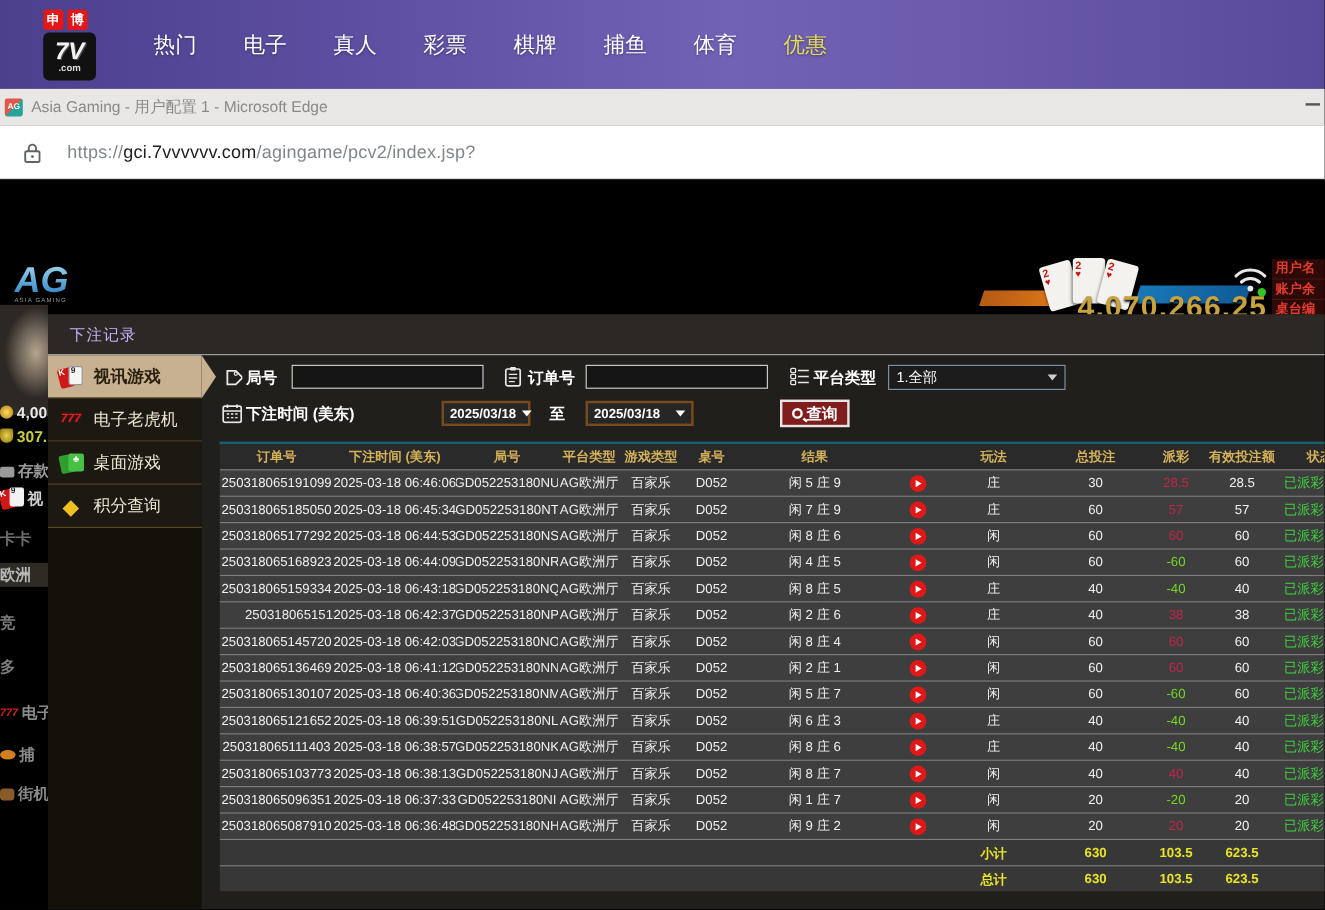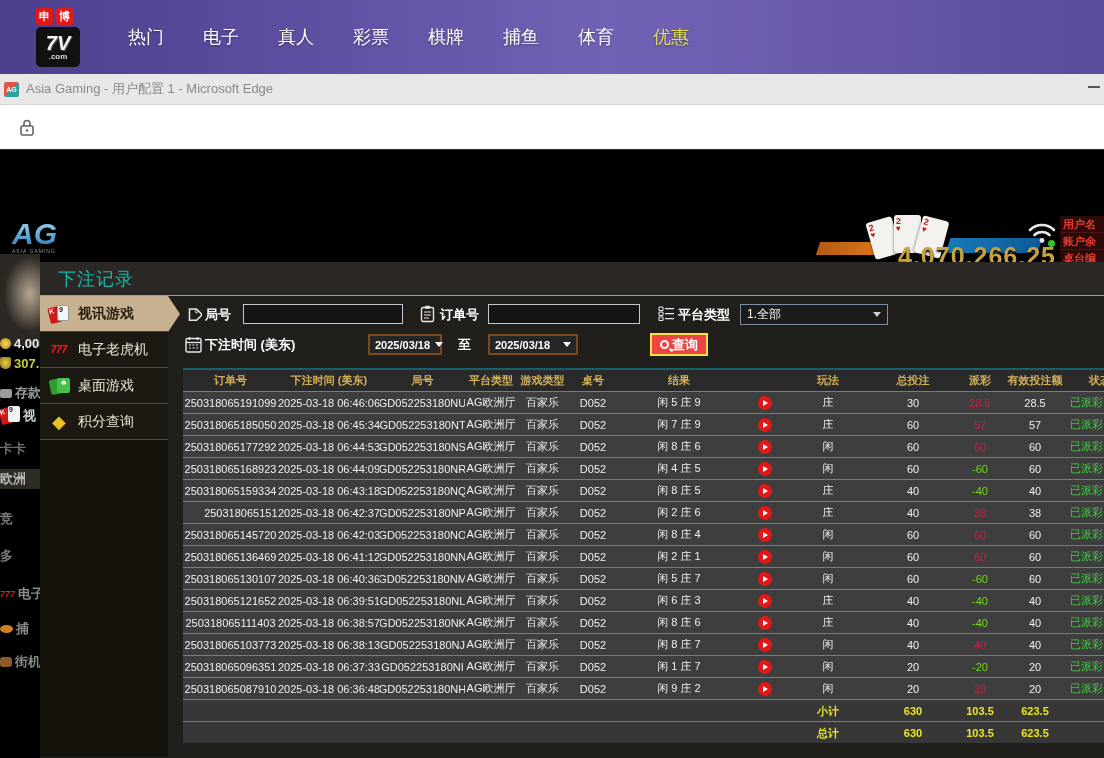--- a/index.html
+++ b/index.html
@@ -86,21 +86,21 @@
     color:#222; font-size:7px; padding-left:1px; }
   .ic-777 { color:#d02020; font-size:9px; font-weight:bold; font-style:italic; flex:none; }
   .ic-fish { width:13px; height:8px; background:#d08020; border-radius:50%; flex:none; }
   .ic-arcade { width:12px; height:10px; background:#8a5a28; border-radius:3px; flex:none; }
 
   
   .modal { position:absolute; left:40px; top:112px; width:1064px; height:496px; z-index:5;
     background:#211f1b; }
   .modal-header { height:34px; background:#2b2understand825; background:#2b2825; border-bottom:1px solid #9c9c9c;
     display:flex; align-items:center; }
-  .modal-title { color:#14b8a6; font-size:18px; margin-left:18px; letter-spacing:1px; }
+  .modal-title { color:#c4b5fd; font-size:13px; margin-left:18px; letter-spacing:1px; }
   .modal-body { display:flex; height:461px; }
 
   .sidebar { width:128px; background:#14110b; flex:none; }
   .side-item { position:relative; height:36px; display:flex; align-items:center; gap:8px; padding-left:8px;
     border-bottom:1px solid #564827; color:#ece5d2; font-size:14px; cursor:pointer; background:#1c1913; }
   .side-item.active { background:#c7b190; color:#2a2010; font-weight:bold; }
   .side-item.active::after { content:""; position:absolute; right:-12px; top:0; border-top:18px solid transparent;
     border-bottom:18px solid transparent; border-left:12px solid #c7b190; z-index:6; }
   .side-icon { width:22px; height:22px; flex:none; position:relative; }
   .si-cards .c1 { position:absolute; left:1px; top:4px; width:12px; height:16px; background:#d01818; border-radius:2px;
@@ -122,21 +122,21 @@
   .f-label { position:absolute; color:#fff; font-size:13px; font-weight:bold; white-space:nowrap; }
   .f-input { position:absolute; height:20px; background:#151515; border:1px solid #c8c8c8; color:#eee; font-size:12px; padding:0 4px; }
   .f-icon { position:absolute; }
   .date-btn { position:absolute; height:21px; background:#262626; border:2px solid #7a4a1a; color:#fff;
     font-size:11px; font-weight:bold; display:flex; align-items:center; justify-content:space-between;
     padding:0 5px; cursor:pointer; }
   .tri-down { width:0; height:0; border-left:4px solid transparent; border-right:4px solid transparent; border-top:5px solid #fff; margin-left:5px; }
   .plat-select { position:absolute; height:21px; background:#1c1c1c; border:1px solid #7d8da2; color:#fff;
     font-size:12px; display:flex; align-items:center; padding:0 6px; cursor:pointer; }
   .plat-select .tri-down { margin-left:auto; border-top-color:#cfcfcf; }
-  .search-btn { position:absolute; width:58px; height:23px; background:#ef4444; border:2px solid #fde047;
+  .search-btn { position:absolute; width:58px; height:23px; background:#7f1d1d; border:2px solid #e5e5e5;
     color:#fff; font-size:13px; font-weight:bold; display:flex; align-items:center; justify-content:center; gap:3px; cursor:pointer; }
   .mag { width:9px; height:9px; border:2px solid #fff; border-radius:50%; position:relative; flex:none; }
   .mag::after { content:""; position:absolute; left:7px; top:7px; width:4px; height:2px; background:#fff; transform:rotate(40deg); }
 
   
   .btable { position:absolute; left:15px; top:72px; width:921px; overflow:hidden; border-top:2px solid #17616e; }
   .t-row { display:flex; width:947px; }
   .t-head { background:#2a2a2a; }
   .t-head .t-cell { color:#d4b158; font-weight:bold; }
   .t-cell { height:21px; font-size:11px; color:#f0f0f0; display:flex; align-items:center; justify-content:center;
@@ -184,20 +184,21 @@
     <div class="title-text">Asia Gaming - 用户配置 1 - Microsoft Edge</div>
     <div class="min-dash"></div>
   </div>
 
   <div class="url-bar">
     <svg class="lock-icon" width="14" height="17" viewBox="0 0 14 17">
       <rect x="1" y="7" width="12" height="9" rx="1.5" fill="none" stroke="#5f6368" stroke-width="1.6"></rect>
       <path d="M4 7 V4.5 a3 3 0 0 1 6 0 V7" fill="none" stroke="#5f6368" stroke-width="1.6"></path>
       <circle cx="7" cy="11.5" r="1.2" fill="#5f6368"></circle>
     </svg>
+    <div class="url-text"><span>https://</span><span class="domain">gci.7vvvvvv.com</span><span>/agingame/pcv2/index.jsp?</span></div>
   </div>
 
   <div class="content">
 
     <div class="bg-el ag-logo">
       <div class="ag-text">AG</div>
       <div class="ag-sub">ASIA GAMING</div>
     </div>
     <div class="bg-el avatar"></div>
     <div class="bg-el stripe-orange"></div>

